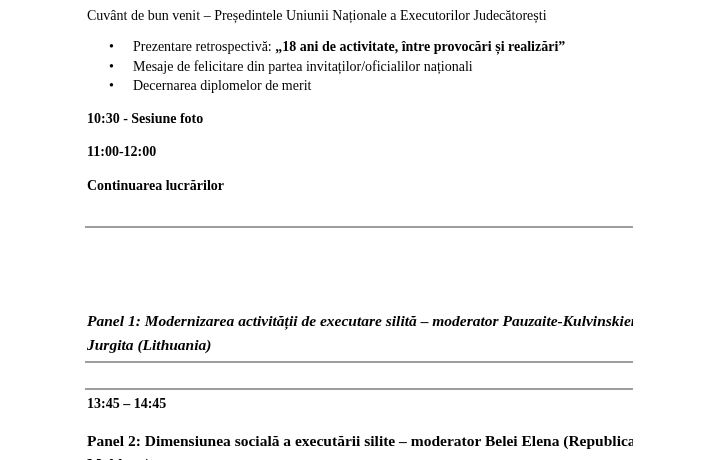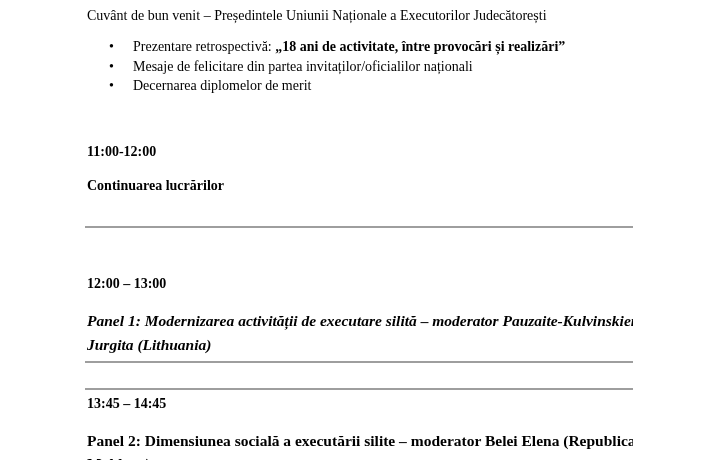--- a/index.html
+++ b/index.html
@@ -98,29 +98,29 @@
     <li>
       <span class="bullet-dot">•</span>
       <span>Mesaje de felicitare din partea invitaților/oficialilor naționali</span>
     </li>
     <li>
       <span class="bullet-dot">•</span>
       <span>Decernarea diplomelor de merit</span>
     </li>
   </ul>
 
+  <p class="t bold photo-session">10:30 - Sesiune foto</p>
 
   <p class="t bold time-1">11:00-12:00</p>
 
   <p class="t bold continuation">Continuarea lucrărilor</p>
 
   <div class="divider div-1"></div>
 
 
-  <p class="t bold time-2">12:00 – 13:00</p>
 
   <p class="t panel-1">Panel 1: Modernizarea activității de executare silită – moderator Pauzaite-Kulvinskiene Jurgita (Lithuania)</p>
 
   <div class="divider div-2"></div>
 
 
   <div class="divider div-3"></div>
 
   <p class="t bold time-3">13:45 – 14:45</p>
 

